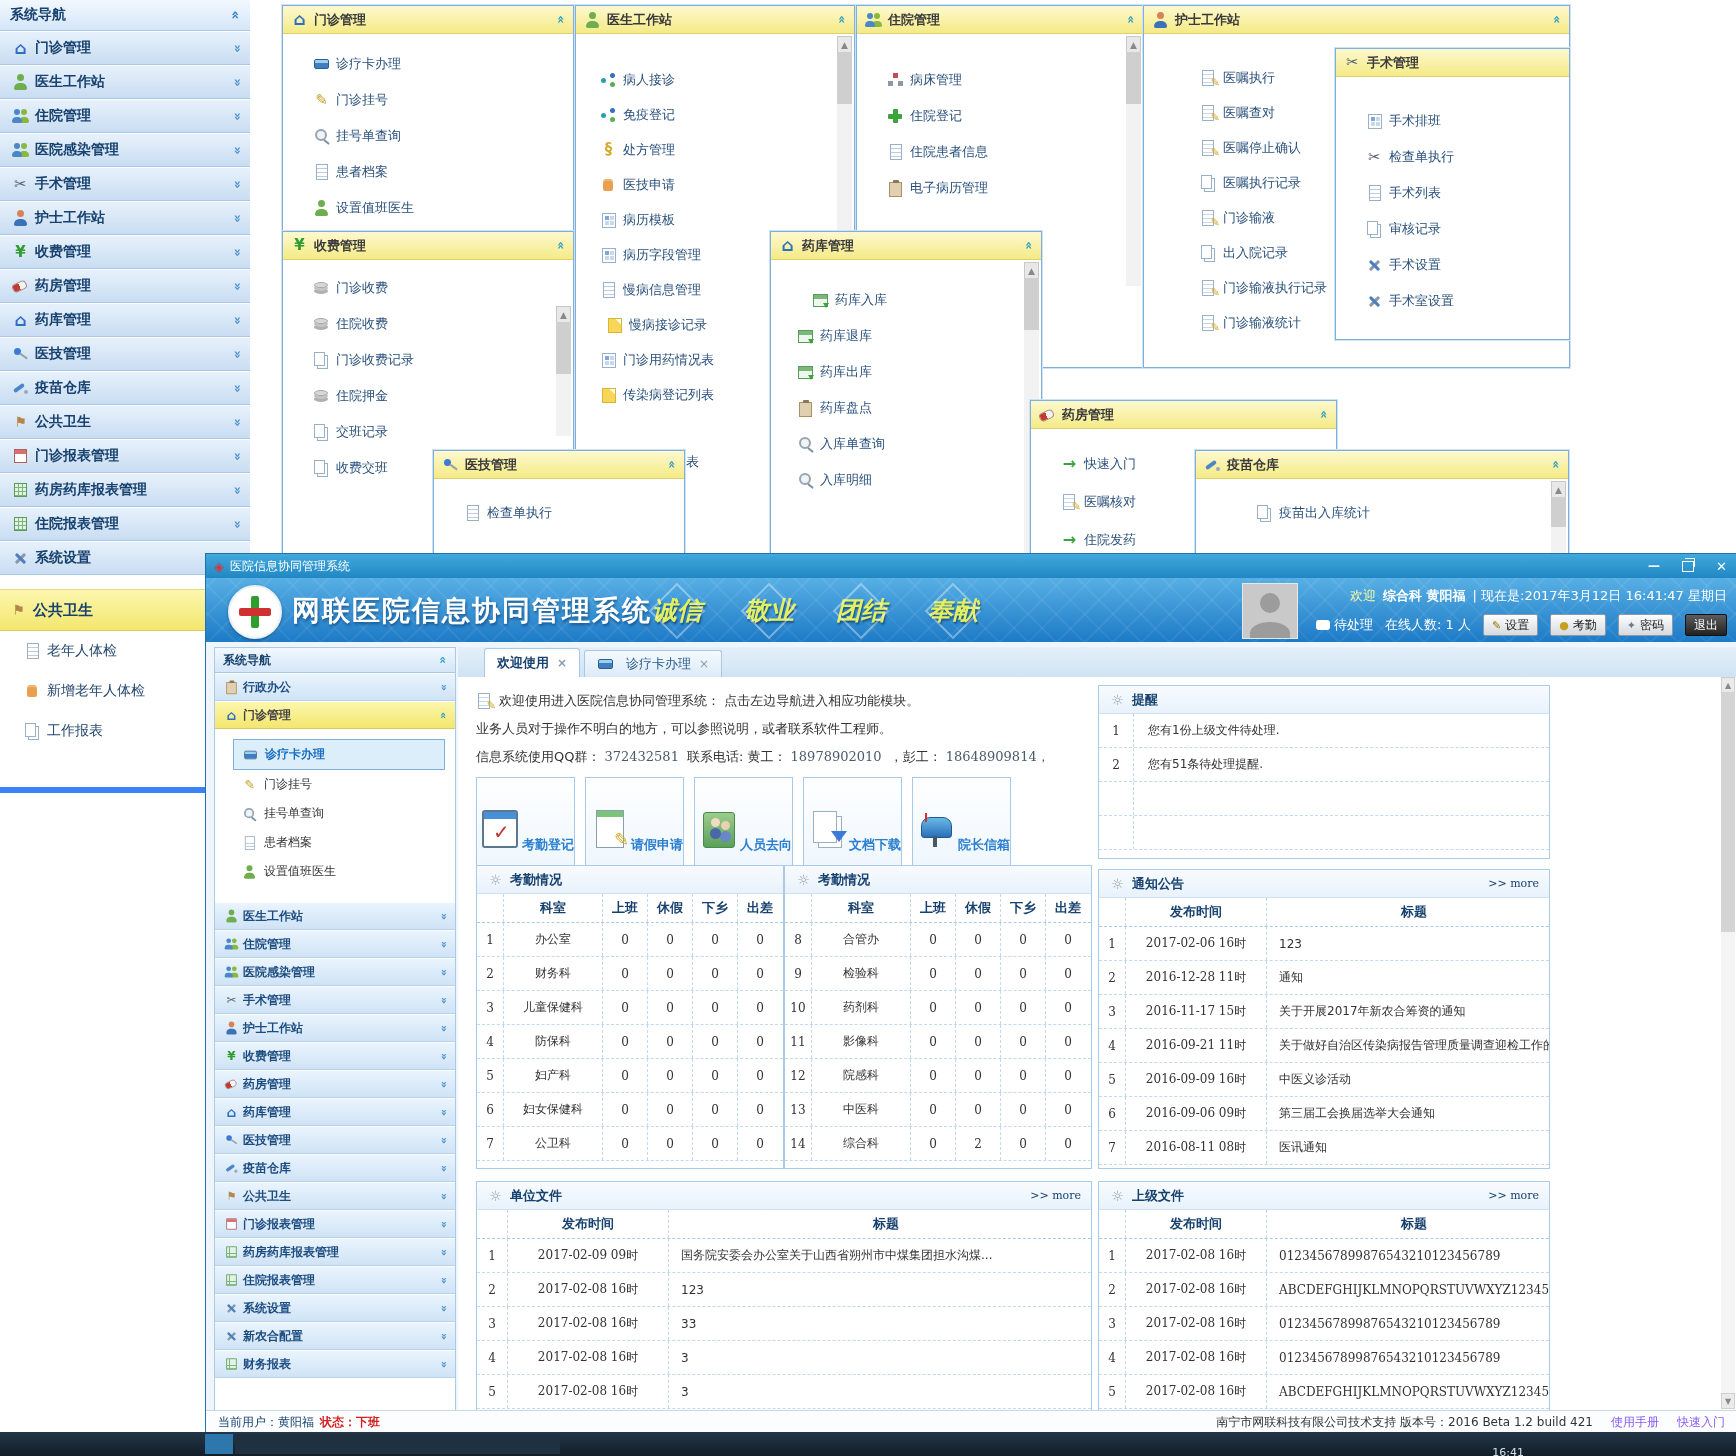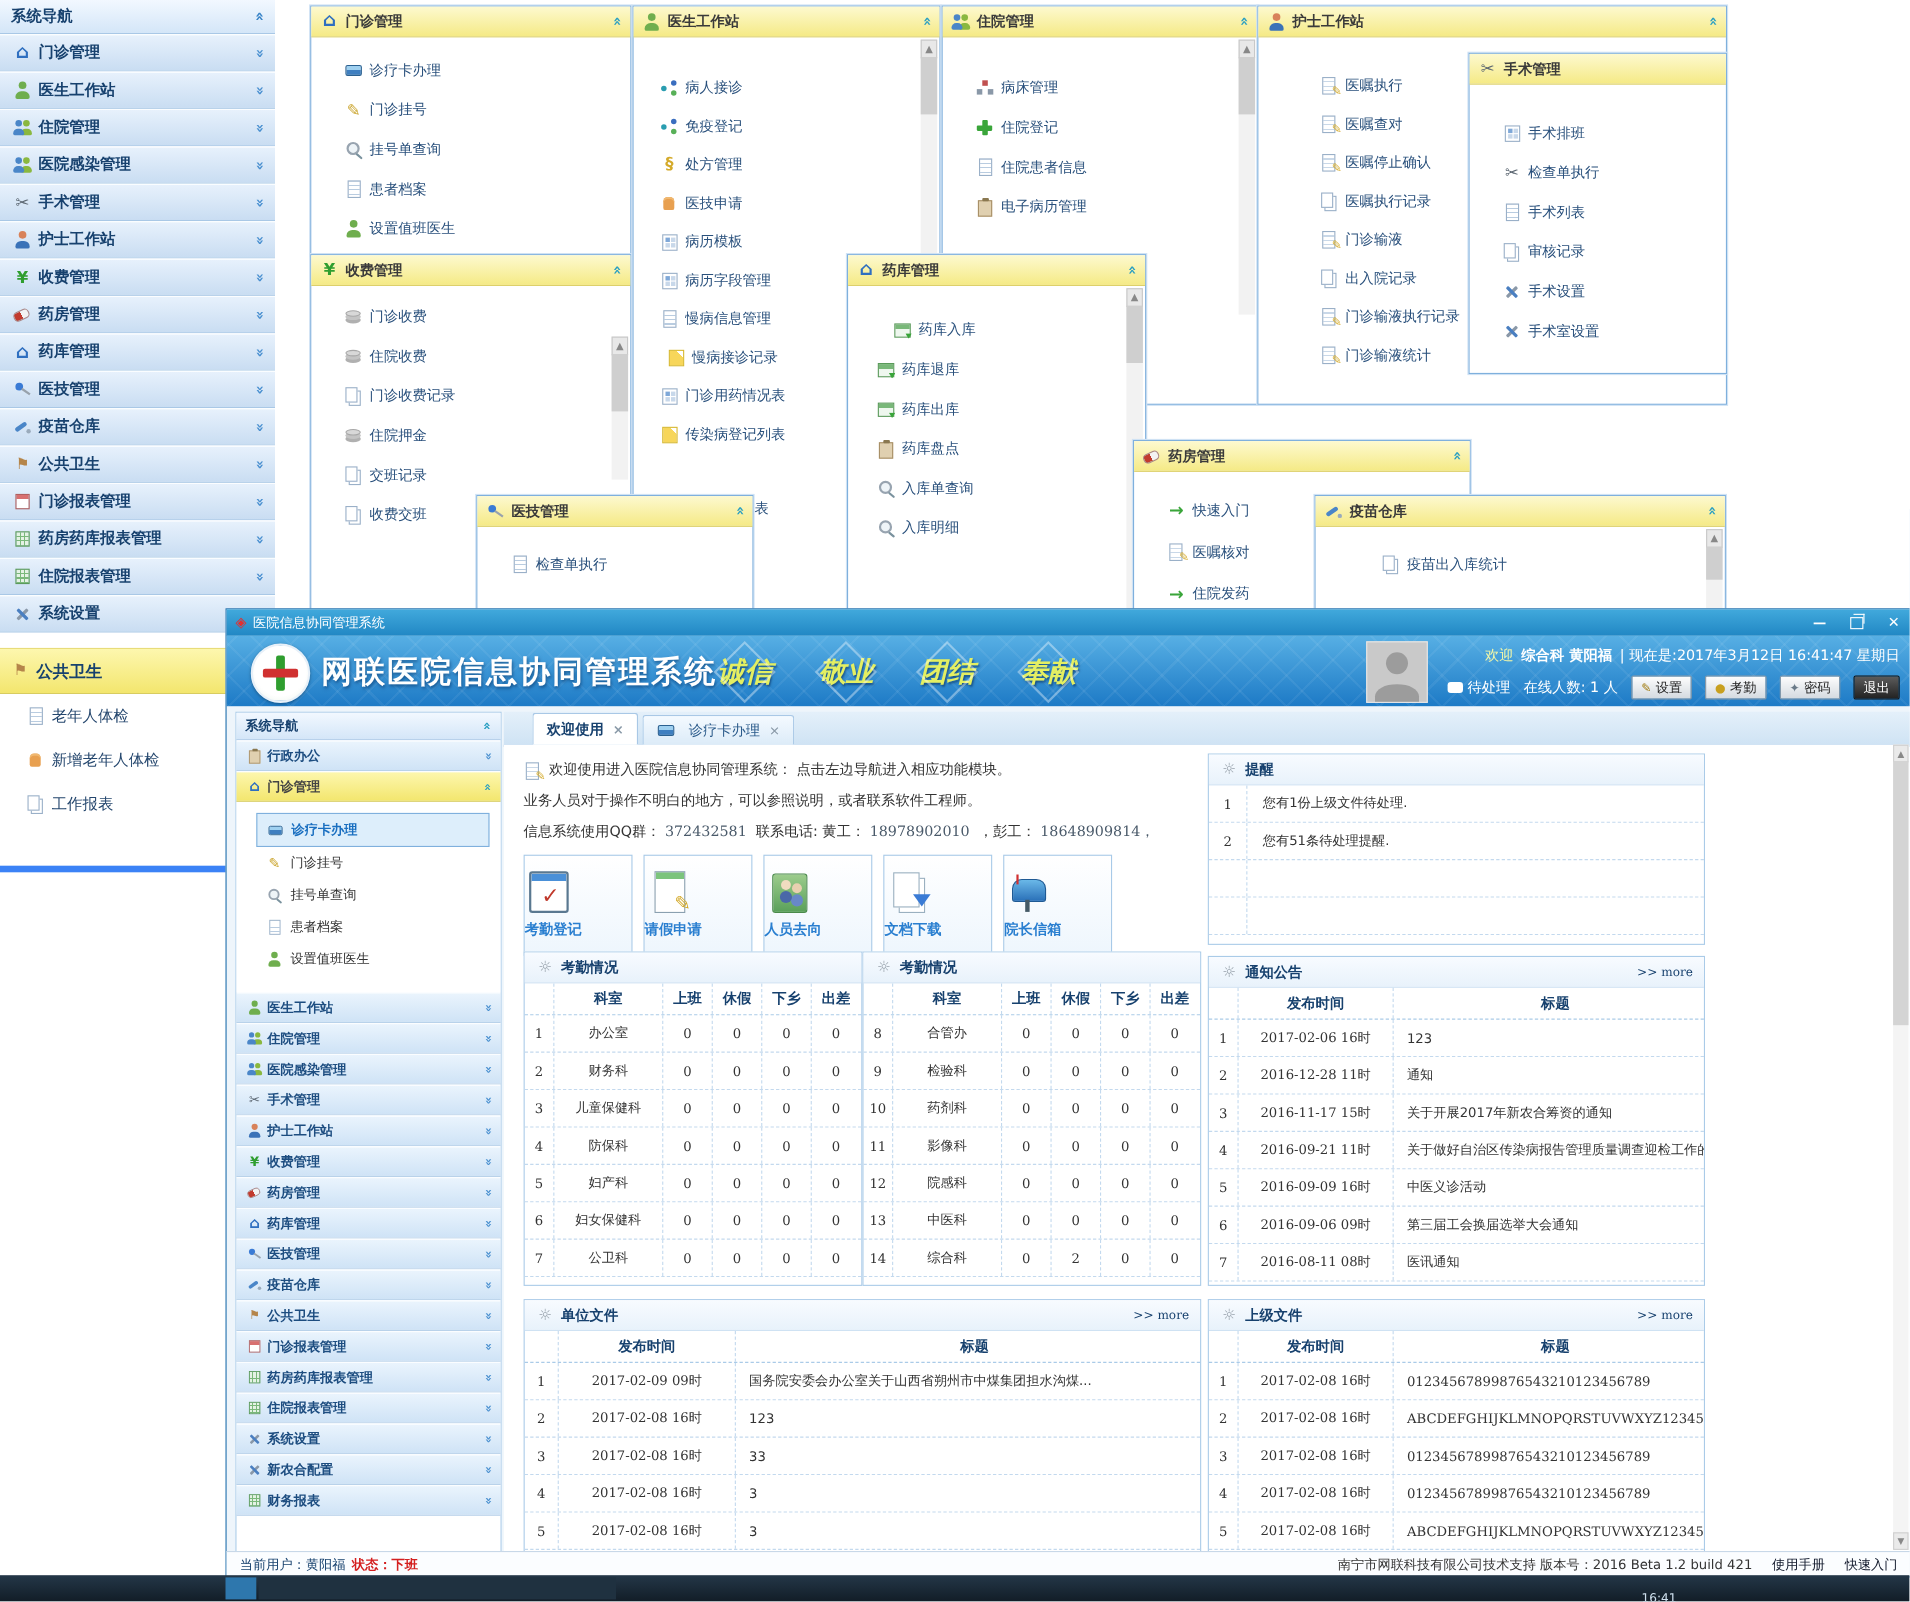--- a/index.html
+++ b/index.html
@@ -129,21 +129,21 @@
   .tab{height:26px;display:flex;align-items:center;gap:6px;padding:0 12px;font-size:13px;color:#2a5a8a;background:linear-gradient(#f4faff,#dcebf8);border:1px solid #a9c8e6;border-bottom:none;border-radius:3px 3px 0 0;cursor:pointer}
   .tab.active{background:#fff;font-weight:700;color:#17416e;height:28px}
   .tab .x{color:#8a9aa8;font-size:12px;margin-left:2px}
   .page{position:absolute;left:0;right:0;top:30px;bottom:0;background:#fff}
   
   .welcome{position:absolute;left:18px;top:10px;font-size:13px;color:#333;line-height:28px}
   .welcome .wline{display:flex;align-items:center}
   .welcome .num{font-family:"DejaVu Serif","Liberation Serif",serif;color:#4a5a6a;margin:0 4px}
   
   .qbrow{position:absolute;left:18px;top:100px;display:flex;gap:10px}
-  .qbtn{width:97px;height:76px;border:1px solid #a8cae8;background:linear-gradient(#ffffff,#eef6fd);display:flex;flex-direction:column;align-items:flex-start;justify-content:flex-end;padding-bottom:14px;cursor:pointer}
+  .qbtn{width:97px;height:76px;border:1px solid #a8cae8;background:linear-gradient(#ffffff,#eef6fd);display:flex;align-items:flex-end;justify-content:flex-end;padding-bottom:14px;cursor:pointer}
   .qicon{position:relative;width:44px;height:42px;margin-bottom:4px}
   .qbtn .qlabel{font-size:13px;font-weight:700;color:#2a7fd0}
   .qicon[data-icon=cal]::before{content:"";position:absolute;inset:2px 4px;background:#fff;border:2px solid #5a7890;border-radius:3px;box-shadow:inset 0 7px 0 #4a90d8}
   .qicon[data-icon=cal]::after{content:"✓";position:absolute;left:15px;top:12px;color:#c0392b;font-size:20px;font-weight:900}
   .qicon[data-icon=page]::before{content:"";position:absolute;left:9px;top:2px;width:26px;height:36px;background:#fff;border:1px solid #8aa0b0;box-shadow:inset 0 6px 0 #7cc47c}
   .qicon[data-icon=page]::after{content:"✎";position:absolute;right:2px;bottom:0;font-size:18px;color:#d4aa2a}
   .qicon[data-icon=folder]::before{content:"";position:absolute;left:7px;top:4px;width:30px;height:34px;background:linear-gradient(#9ccc8c,#5aa05a);border-radius:3px;border:1px solid #4a8a4a}
   .qicon[data-icon=folder]::after{content:"";position:absolute;left:15px;top:10px;width:9px;height:9px;border-radius:50%;background:#f0dcc0;box-shadow:10px 3px 0 #e8d0b0,0 11px 0 1px #4a68a8,10px 14px 0 1px #6888c8}
   .qicon[data-icon=down]::before{content:"";position:absolute;left:8px;top:3px;width:22px;height:30px;background:#fff;border:1px solid #9ab0c0;box-shadow:5px 5px 0 -1px #fff,5px 5px 0 0 #9ab0c0}
   .qicon[data-icon=down]::after{content:"";position:absolute;right:2px;bottom:0;border:8px solid transparent;border-top:11px solid #3a7bd5}
@@ -165,21 +165,21 @@
   .c.rtext{flex:1;justify-content:flex-start;padding-left:14px}
   
   .cscroll{position:absolute;right:2px;top:0;bottom:2px;width:14px;background:#f4f4f4}
   .cscroll .arr{height:14px;background:#eaeaea;border:1px solid #cfcfcf;font-size:8px;color:#888;display:flex;align-items:center;justify-content:center}
   .cscroll .arr.bottom{position:absolute;bottom:0;left:0;right:0}
   .cscroll .thumb{position:absolute;left:0;right:0;top:15px;height:240px;background:#d4d4d4}
   
   .statusbar{position:absolute;left:0;right:0;bottom:0;height:22px;background:#fbfdff;border-top:1px solid #c8d8e8;display:flex;align-items:center;font-size:12px;padding:0 12px;color:#17416e}
   .statusbar .red{color:#d42020;font-weight:700;margin-left:6px}
   .statusbar .right{margin-left:auto;display:flex;gap:18px;color:#333}
-  .statusbar .right .lnk{color:#0f172a;cursor:pointer}
+  .statusbar .right .lnk{color:#8b5cf6;cursor:pointer}
   
   #taskbar{position:absolute;left:0;top:1432px;width:1736px;height:24px;background:linear-gradient(#243748,#121d27)}
   #taskbar .tile{position:absolute;left:205px;top:2px;width:28px;height:20px;background:#2e77ad}
   #taskbar .strip{position:absolute;left:235px;top:2px;width:325px;height:20px;background:#1f3140}
   #taskbar .clock{position:absolute;right:212px;top:14px;color:#cfe0ee;font-size:11px}
 </style>
 </head>
 <body>
 
 <aside id="outer-sidebar">

